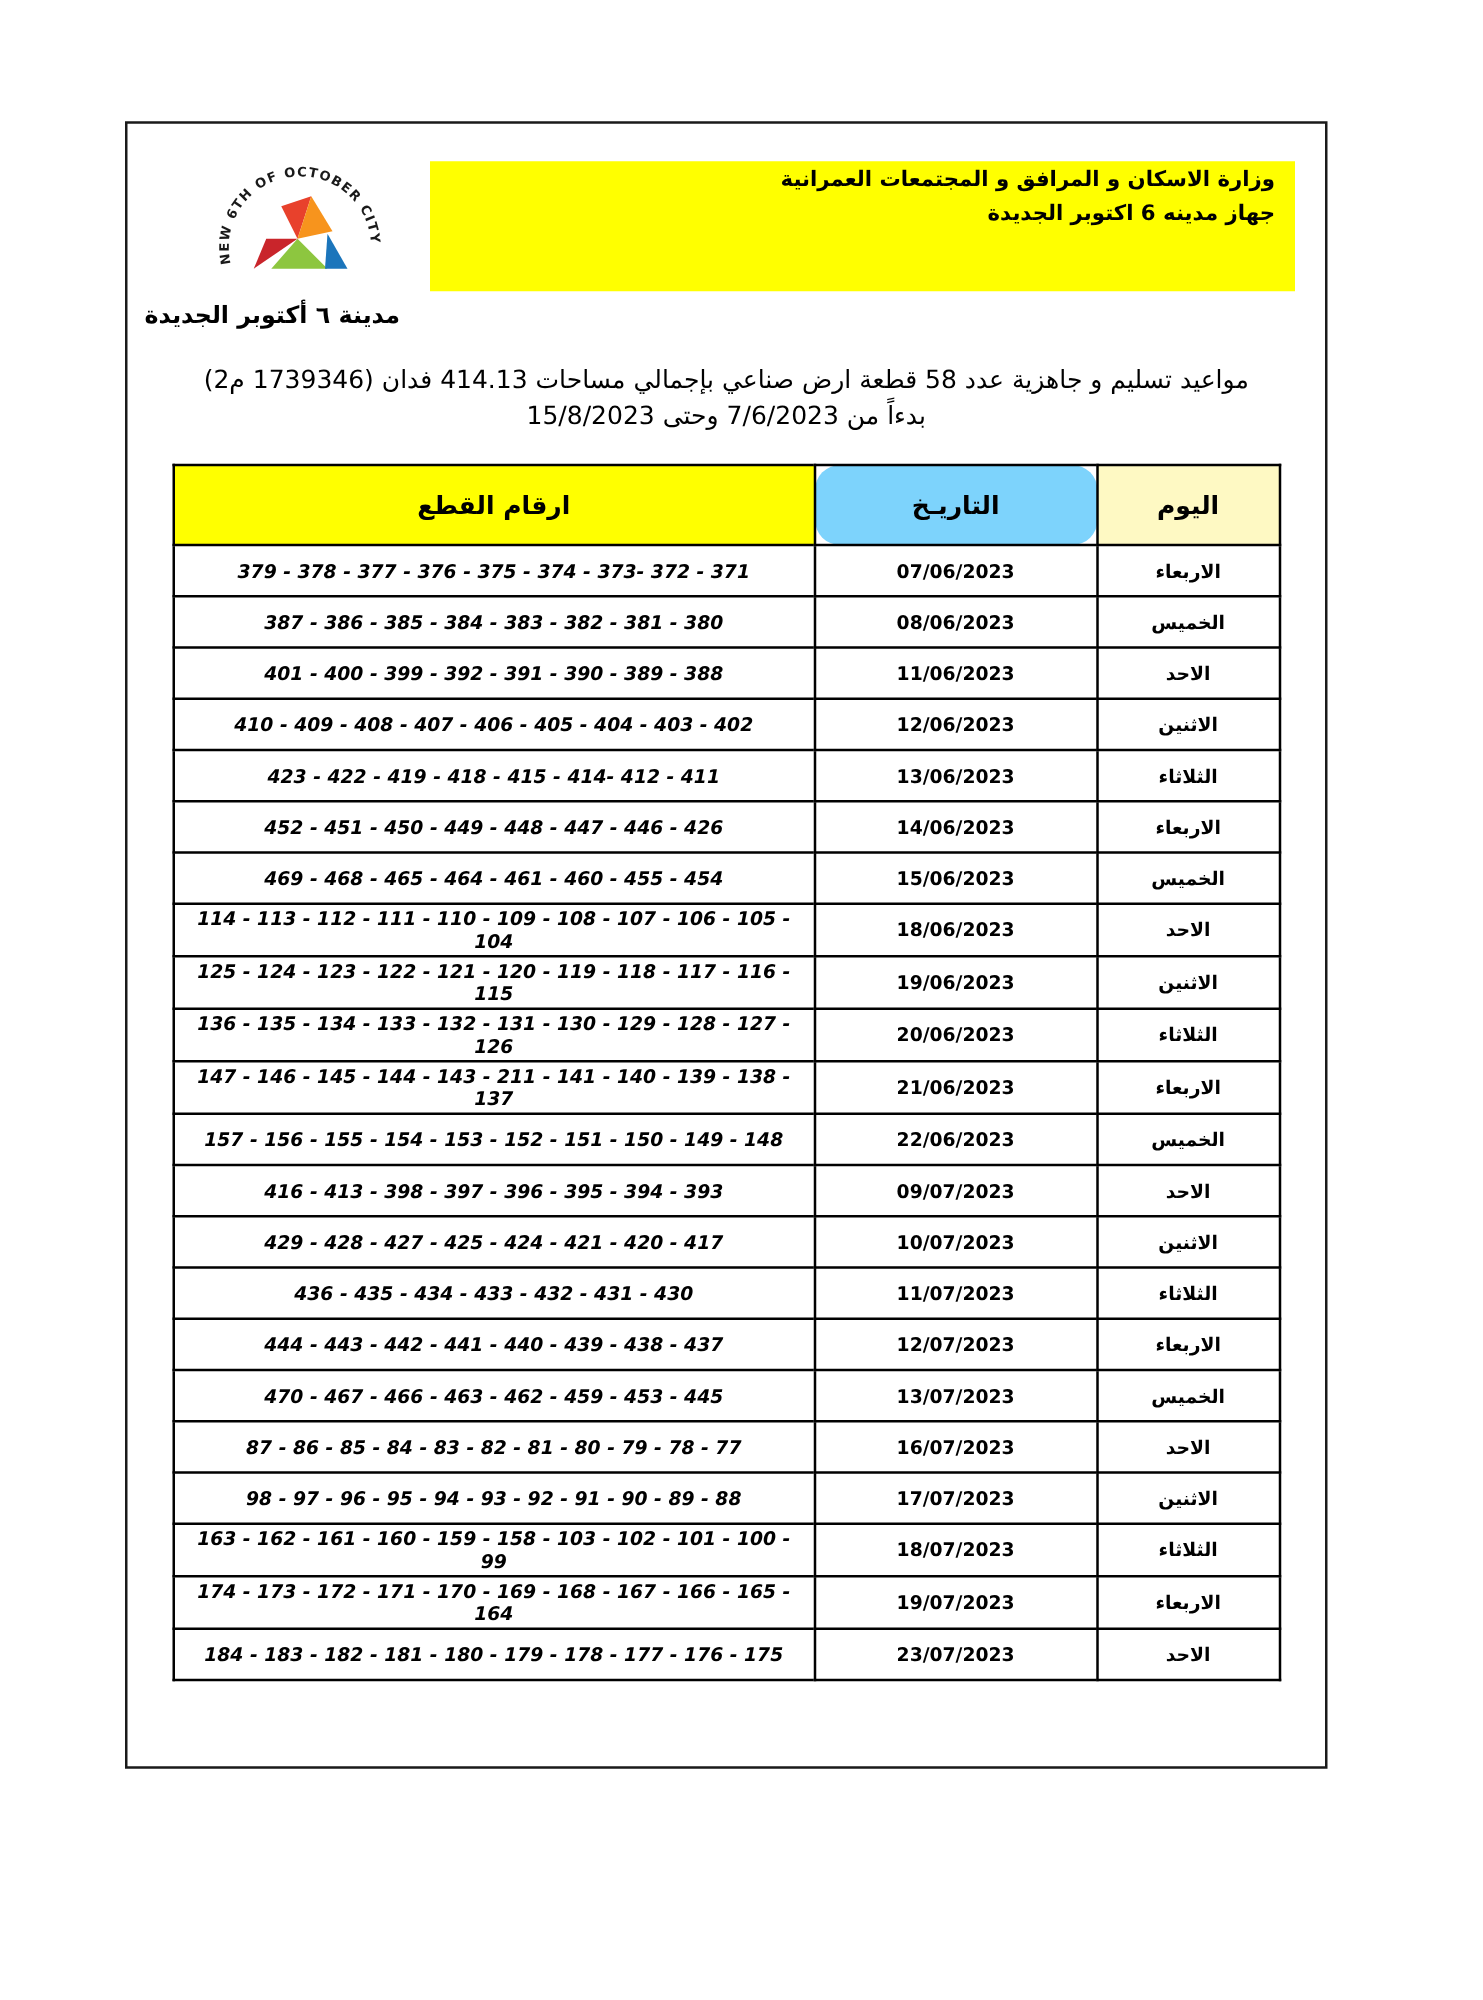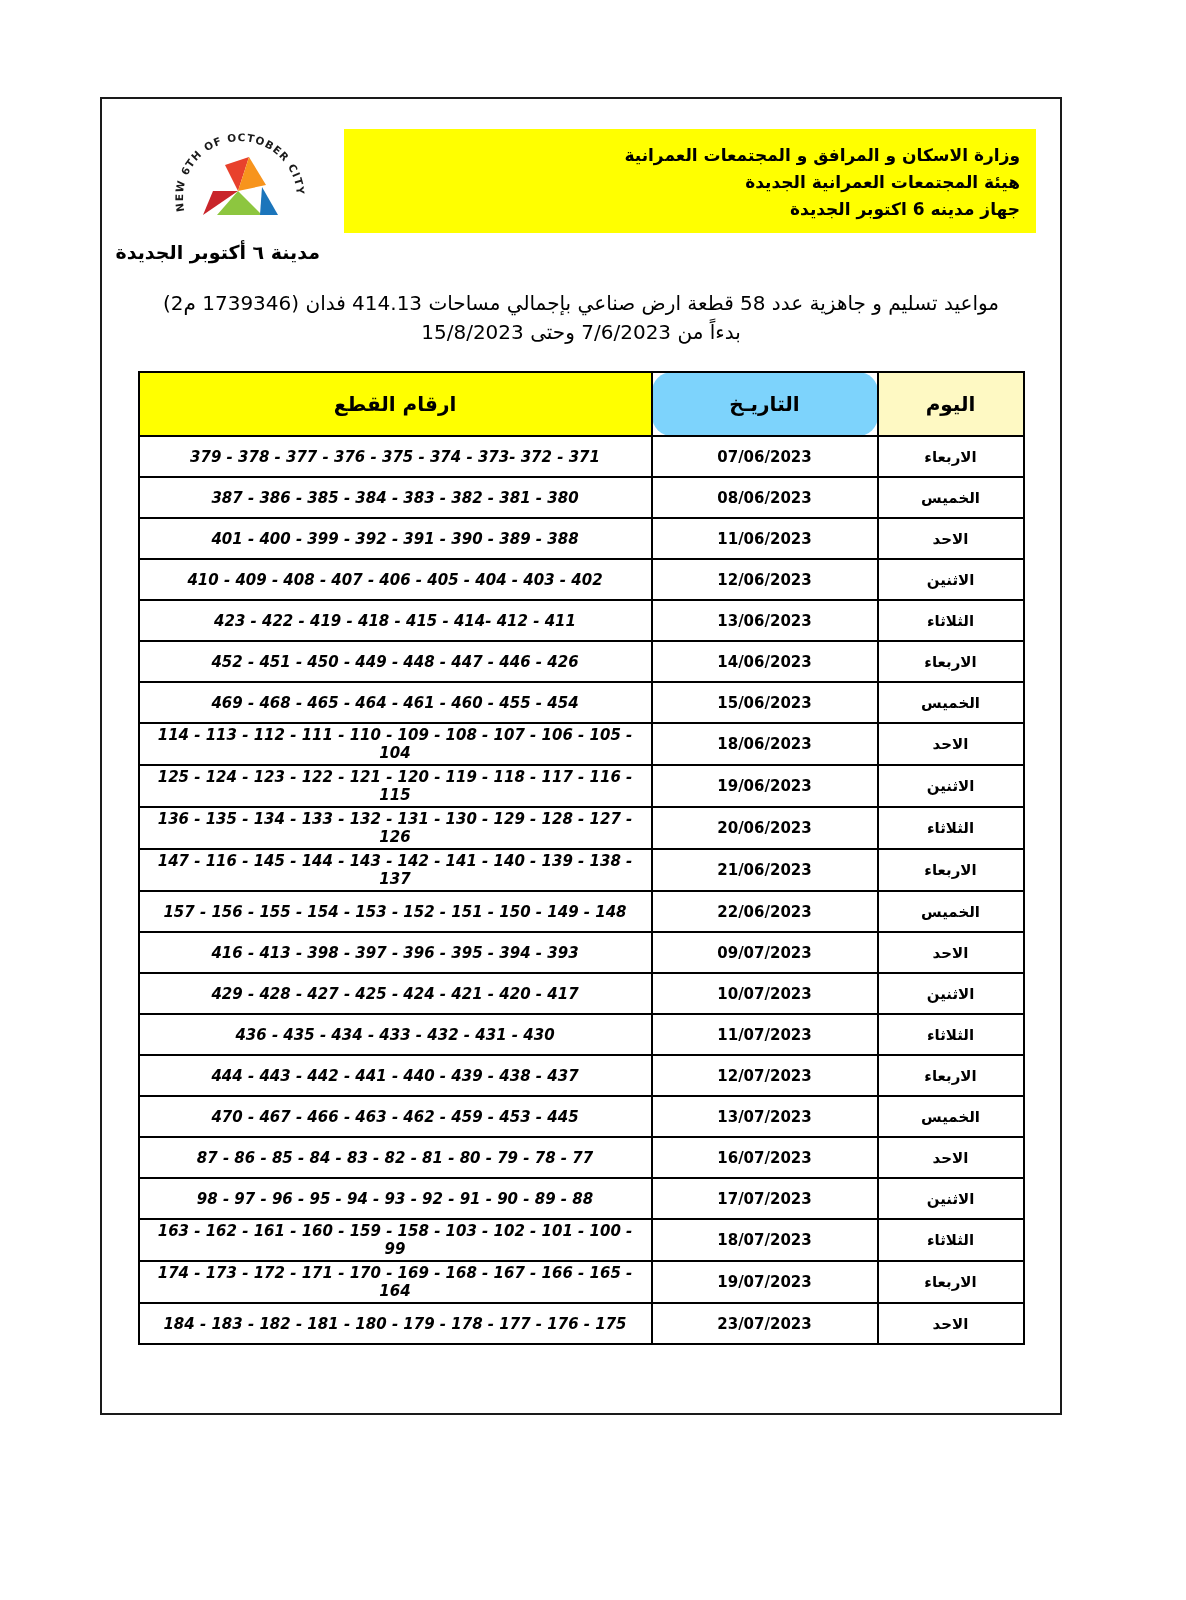--- a/index.html
+++ b/index.html
@@ -15,21 +15,21 @@
   .header-row{
     display:flex;justify-content:space-between;align-items:flex-start;
     margin:30px 24px 0 58px;
   }
   .logo-block{width:160px;text-align:center;flex:none;}
   .logo-arabic{
     font-weight:bold;font-size:19px;margin-top:-10px;direction:rtl;white-space:nowrap;text-align:right;
   }
   .banner{
     flex:none;width:692px;min-height:104px;box-sizing:border-box;
-    padding:13px 16px 10px 16px;direction:rtl;text-align:right;
+    padding:2px 16px 10px 16px;direction:rtl;text-align:right;
   }
   .banner .b-line{font-weight:bold;font-size:17px;line-height:27px;}
   .titles{
     direction:rtl;text-align:center;font-weight:normal;font-size:20px;
     line-height:29px;margin-top:26px;padding:0 30px;
   }
   table.schedule{
     border-collapse:collapse;margin:24px auto 0;direction:rtl;table-layout:fixed;
   }
   table.schedule th,table.schedule td{
@@ -63,21 +63,20 @@
         <polygon points="84,28 101,56 73,62" fill="#f7941d"></polygon>
         <polygon points="48,62 73,62 38,86" fill="#c9252b"></polygon>
         <polygon points="73,62 97,86 52,86" fill="#8dc63f"></polygon>
         <polygon points="97,58 113,86 95,86" fill="#1b75bb"></polygon>
       </svg>
       <div class="logo-arabic">مدينة ٦ أكتوبر الجديدة</div>
     </div>
 
     <div class="banner" style="background:#FFFF00;">
       <div class="b-line">وزارة الاسكان و المرافق و المجتمعات العمرانية</div>
-      <div class="b-line">هيئة المجتمعات العمرانية الجديدة</div>
       <div class="b-line">جهاز مدينه 6 اكتوبر الجديدة</div>
     </div>
 
   </div>
 
   <div class="titles">
     <div>مواعيد تسليم و جاهزية عدد 58 قطعة ارض صناعي بإجمالي مساحات 414.13 فدان (1739346 م2)</div>
     <div>بدءاً من 7/6/2023 وحتى 15/8/2023</div>
   </div>
 
@@ -141,21 +140,21 @@
           <td class="col-plots">125 - 124 - 123 - 122 - 121 - 120 - 119 - 118 - 117 - 116 - 115</td>
         </tr>
         <tr>
           <td class="col-day">الثلاثاء</td>
           <td class="col-date">20/06/2023</td>
           <td class="col-plots">136 - 135 - 134 - 133 - 132 - 131 - 130 - 129 - 128 - 127 - 126</td>
         </tr>
         <tr>
           <td class="col-day">الاربعاء</td>
           <td class="col-date">21/06/2023</td>
-          <td class="col-plots">147 - 116 - 145 - 144 - 143 - 142 - 141 - 140 - 139 - 138 - 137</td>
+          <td class="col-plots">147 - 146 - 145 - 144 - 143 - 211 - 141 - 140 - 139 - 138 - 137</td>
         </tr>
         <tr>
           <td class="col-day">الخميس</td>
           <td class="col-date">22/06/2023</td>
           <td class="col-plots">157 - 156 - 155 - 154 - 153 - 152 - 151 - 150 - 149 - 148</td>
         </tr>
         <tr>
           <td class="col-day">الاحد</td>
           <td class="col-date">09/07/2023</td>
           <td class="col-plots">416 - 413 - 398 - 397 - 396 - 395 - 394 - 393</td>

